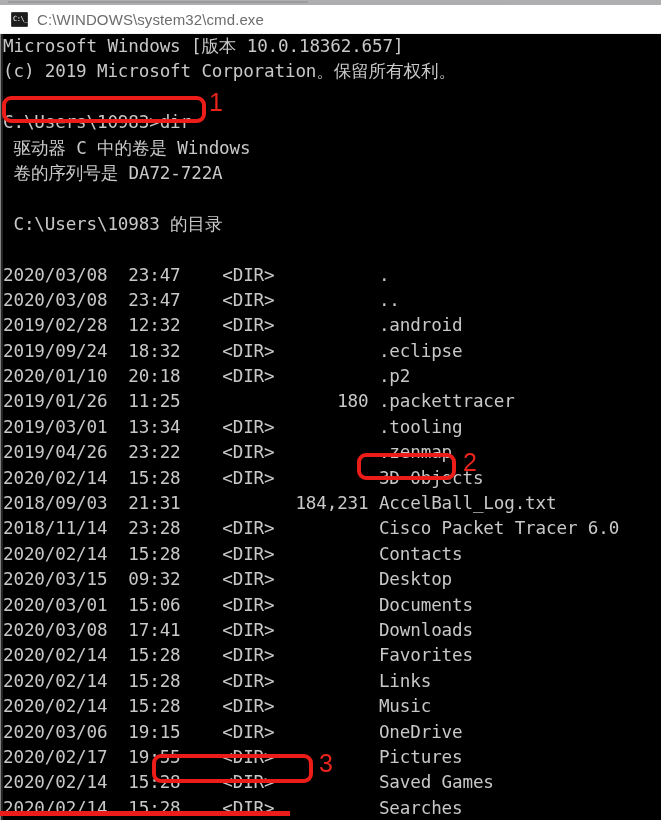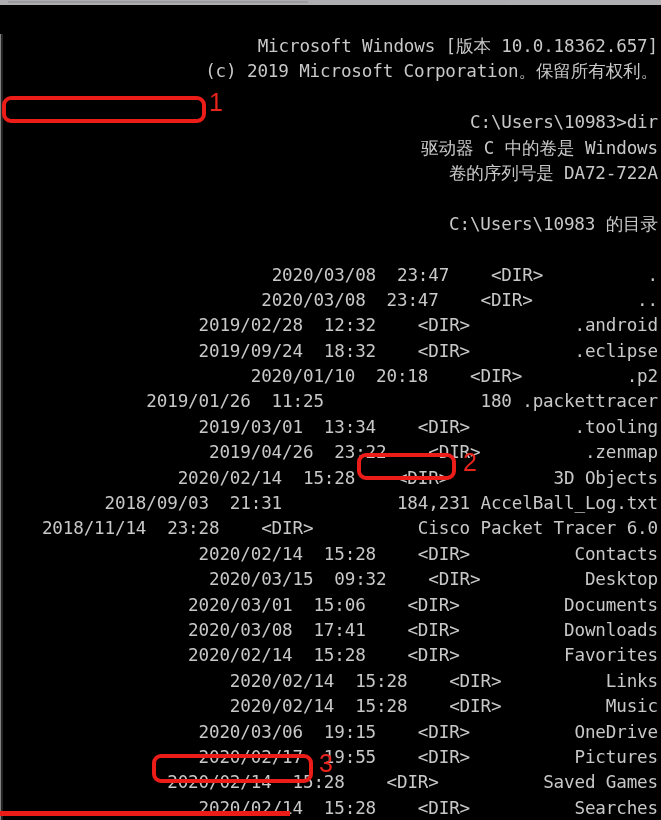--- a/index.html
+++ b/index.html
@@ -112,21 +112,20 @@
     position: absolute;
     top: 0;
     left: 3px;
     width: 655px;
     font-family: "DejaVu Sans Mono", monospace;
     font-size: 17.6px;
     line-height: 25.4px;
     color: #c8c8c8;
     white-space: pre;
     letter-spacing: -0.15px;
-    text-align: right;
   }
   .line { height: 25.4px; white-space: pre; }
   .blank { height: 25.4px; }
 
   
   .anno-box {
     position: absolute;
     border: 4px solid #ec1c19;
     border-radius: 9px;
     box-sizing: border-box;
@@ -149,20 +148,26 @@
     z-index: 5;
   }
 </style>
 </head>
 <body>
 
 <div id="cmd-window">
 
   <div class="top-artifact"></div>
 
+  <div id="title-bar">
+    <div class="app-icon">
+      <span class="glyph">C:\_</span>
+    </div>
+    <div class="title-text">C:\WINDOWS\system32\cmd.exe</div>
+  </div>
 
   <div id="console">
     <div class="left-edge"></div>
     <div class="console-text" id="console-text"><div class="line">Microsoft Windows [版本 10.0.18362.657]</div><div class="line">(c) 2019 Microsoft Corporation。保留所有权利。</div><div class="line blank">&nbsp;</div><div class="line">C:\Users\10983&gt;dir</div><div class="line"> 驱动器 C 中的卷是 Windows</div><div class="line"> 卷的序列号是 DA72-722A</div><div class="line blank">&nbsp;</div><div class="line"> C:\Users\10983 的目录</div><div class="line blank">&nbsp;</div><div class="line">2020/03/08  23:47    &lt;DIR&gt;          .</div><div class="line">2020/03/08  23:47    &lt;DIR&gt;          ..</div><div class="line">2019/02/28  12:32    &lt;DIR&gt;          .android</div><div class="line">2019/09/24  18:32    &lt;DIR&gt;          .eclipse</div><div class="line">2020/01/10  20:18    &lt;DIR&gt;          .p2</div><div class="line">2019/01/26  11:25               180 .packettracer</div><div class="line">2019/03/01  13:34    &lt;DIR&gt;          .tooling</div><div class="line">2019/04/26  23:22    &lt;DIR&gt;          .zenmap</div><div class="line">2020/02/14  15:28    &lt;DIR&gt;          3D Objects</div><div class="line">2018/09/03  21:31           184,231 AccelBall_Log.txt</div><div class="line">2018/11/14  23:28    &lt;DIR&gt;          Cisco Packet Tracer 6.0</div><div class="line">2020/02/14  15:28    &lt;DIR&gt;          Contacts</div><div class="line">2020/03/15  09:32    &lt;DIR&gt;          Desktop</div><div class="line">2020/03/01  15:06    &lt;DIR&gt;          Documents</div><div class="line">2020/03/08  17:41    &lt;DIR&gt;          Downloads</div><div class="line">2020/02/14  15:28    &lt;DIR&gt;          Favorites</div><div class="line">2020/02/14  15:28    &lt;DIR&gt;          Links</div><div class="line">2020/02/14  15:28    &lt;DIR&gt;          Music</div><div class="line">2020/03/06  19:15    &lt;DIR&gt;          OneDrive</div><div class="line">2020/02/17  19:55    &lt;DIR&gt;          Pictures</div><div class="line">2020/02/14  15:28    &lt;DIR&gt;          Saved Games</div><div class="line">2020/02/14  15:28    &lt;DIR&gt;          Searches</div></div>
 
     <div class="anno-box" style="left:2px; top:62px; width:204px; height:27px;"></div>
     <div class="anno-num" style="left:209px; top:56px;">1</div>
 
     <div class="anno-box" style="left:357px; top:419px; width:99px; height:27px;"></div>
     <div class="anno-num" style="left:463px; top:416px;">2</div>

